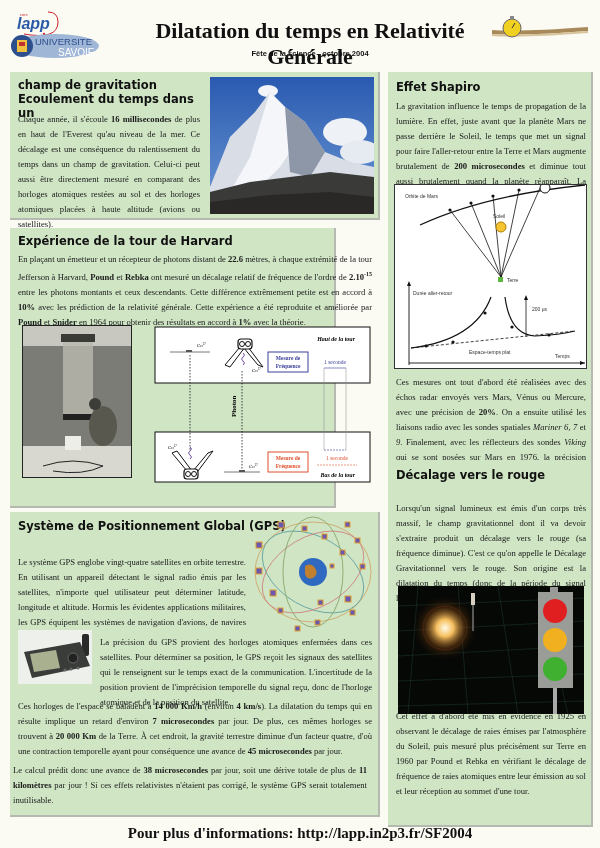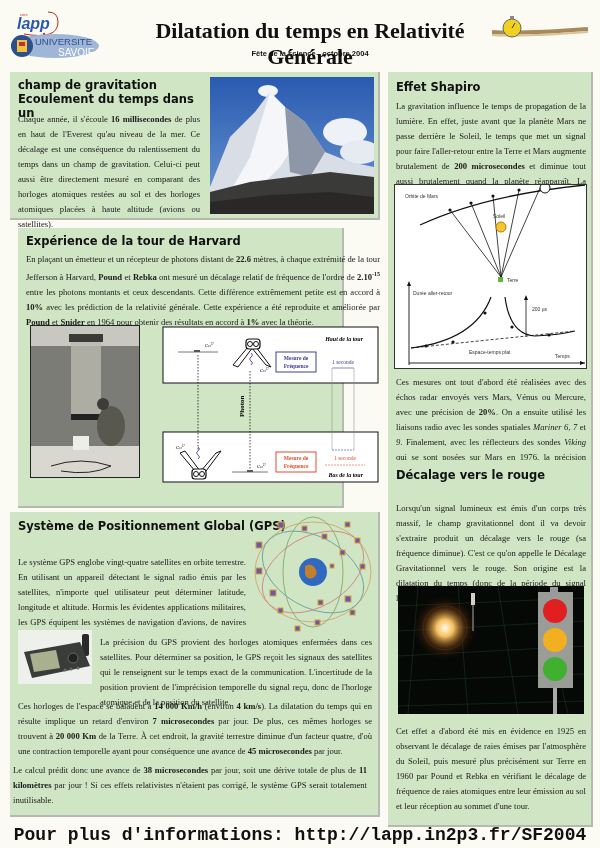--- a/index.html
+++ b/index.html
@@ -5,21 +5,21 @@
   * { box-sizing: border-box; margin: 0; padding: 0; }
   html, body { width: 600px; height: 848px; background: #fbfaf3; overflow: hidden; }
   body { position: relative; font-family: "Liberation Serif", serif; color: #111; }
   .abs { position: absolute; }
   .panel { position: absolute; background: #cfe5c4; border-right: 2px solid #b6b9b1; border-bottom: 2px solid #b6b9b1; }
   .ptitle { font-family: "DejaVu Sans", sans-serif; font-weight: bold; font-size: 11.5px; line-height: 14px; color: #111; }
   .ptext { font-size: 8.6px; line-height: 15px; text-align: justify; color: #1a1a1a; }
   .ptext b { font-weight: bold; }
   .header-title { font-family: "Liberation Serif", serif; font-weight: bold; font-size: 22px; }
   .subtitle { font-family: "Liberation Sans", sans-serif; font-size: 7.5px; }
-  .footer { font-family: Liberation Mono, monospace; font-weight: bold; font-size: 18px; }
+  .footer { font-family: Liberation Serif, serif; font-weight: bold; font-size: 15px; }
   svg text { font-family: "Liberation Sans", sans-serif; }
   .tsvg text { font-family: "Liberation Serif", serif; }
 </style>
 </head>
 <body>
 
 <div class="abs" style="left:14px;top:10px;width:46px;height:26px;">
   <svg width="46" height="26" viewBox="0 0 46 26">
     <path d="M10 24 Q 44 30 44 12 Q 44 2 34 2" fill="none" stroke="#d0202a" stroke-width="1"></path>
     <circle cx="30" cy="24" r="1.2" fill="#d0202a"></circle>
@@ -119,21 +119,21 @@
         </g>
       <line x1="131" y1="152" x2="131" y2="112" stroke="#111" stroke-width="0.8"></line>
       <polygon points="131,110 129,115 133,115" fill="#111"></polygon>
       <text x="137" y="126" font-size="5" fill="#333">200 µs</text>
       <text x="74" y="169" font-size="5" fill="#333">Espace-temps plat</text>
     </svg>
   </div>
   <div class="abs ptext rich" style="left:8px;top:303px;width:190px;"><span>Ces mesures ont tout d'abord été réalisées avec des échos radar envoyés vers Mars, Vénus ou Mercure, avec une précision de </span><b>20%</b><span>. On a ensuite utilisé les liaisons radio avec les sondes spatiales </span><i>Mariner 6</i><span>, </span><i>7</i><span> et </span><i>9</i><span>. Finalement, avec les réflecteurs des sondes </span><i>Viking</i><span> qui se sont posées sur Mars en 1976, la précision atteint </span><b>0.1%</b></div>
 </div>
 
-<div class="panel" style="left:18px;top:228px;width:326px;height:280px;">
+<div class="panel" style="left:10px;top:228px;width:326px;height:280px;">
   <div class="abs ptitle" style="left:8px;top:6px;">Expérience de la tour de Harvard</div>
   <div class="abs ptext rich" style="left:8px;top:24px;width:354px;"><span>En plaçant un émetteur et un récepteur de photons distant de </span><b>22.6</b><span> mètres, à chaque extrémité de la tour Jefferson à Harvard, </span><b>Pound</b><span> et </span><b>Rebka</b><span> ont mesuré un décalage relatif de fréquence de l'ordre de </span><b>2.10</b><sup style="font-size: 6px; font-weight: bold;">-15</sup><span> entre les photons montants et ceux descendants. Cette différence extrêmement petite est en accord à </span><b>10%</b><span> avec les prédiction de la relativité générale. Cette expérience a été reproduite et améliorée par </span><b>Pound</b><span> et </span><b>Snider</b><span> en 1964 pour obtenir des résultats en accord à </span><b>1%</b><span> avec la théorie.</span></div>
   <div class="abs" style="left:12px;top:97px;width:110px;height:153px;border:1px solid #222;background:#8a8a84;overflow:hidden;">
     <svg width="110" height="153" viewBox="0 0 110 153">
       <rect width="110" height="153" fill="#7c7c76"></rect>
       <rect x="0" y="0" width="110" height="20" fill="#c8c8c0"></rect>
       <rect x="0" y="120" width="110" height="33" fill="#d8d8d0"></rect>
       <rect x="40" y="12" width="30" height="80" fill="#b9b9b0" opacity="0.8"></rect>
       <rect x="38" y="8" width="34" height="8" fill="#3a3a36"></rect>
       <rect x="40" y="88" width="30" height="6" fill="#222"></rect>
@@ -224,21 +224,21 @@
       <rect x="73" y="7" width="4" height="12" fill="#d8d0c0"></rect>
       <line x1="75" y1="19" x2="75" y2="45" stroke="#aaa" stroke-width="1"></line>
       <rect x="152" y="1" width="8" height="6" fill="#999"></rect>
       <rect x="140" y="6" width="35" height="96" fill="#9a9c98"></rect>
       <circle cx="157" cy="25" r="12" fill="#e02020"></circle>
       <circle cx="157" cy="54" r="12" fill="#f0b020"></circle>
       <circle cx="157" cy="83" r="12" fill="#40b030"></circle>
       <rect x="155" y="102" width="4" height="26" fill="#aaa"></rect>
     </svg>
   </div>
-  <div class="abs ptext rich" style="left:8px;top:264px;width:190px;"><span>Cet effet a d'abord été mis en évidence en 1925 en observant le décalage de raies émises par l'atmosphère du Soleil, puis mesuré plus précisément sur Terre en 1960 par Pound et Rebka en vérifiant le décalage de fréquence de raies atomiques entre leur émission au sol et leur réception au sommet d'une tour.</span></div>
+  <div class="abs ptext rich" style="left:8px;top:249px;width:190px;"><span>Cet effet a d'abord été mis en évidence en 1925 en observant le décalage de raies émises par l'atmosphère du Soleil, puis mesuré plus précisément sur Terre en 1960 par Pound et Rebka en vérifiant le décalage de fréquence de raies atomiques entre leur émission au sol et leur réception au sommet d'une tour.</span></div>
 </div>
 
 <div class="panel" style="left:10px;top:512px;width:370px;height:305px;">
   <div class="abs ptitle" style="left:8px;top:7px;">
     <div>Système de Positionnement Global (GPS)</div>
   </div>
   <div class="abs ptext rich" style="left:8px;top:43px;width:228px;"><span>Le système GPS englobe vingt-quatre satellites en orbite terrestre. En utilisant un appareil détectant le signal radio émis par les satellites, n'importe quel utilisateur peut déterminer latitude, longitude et altitude. Hormis les évidentes applications militaires, les GPS équipent les systèmes de navigation d'avions, de navires ou d'automobiles.</span></div>
   <div class="abs" style="left:240px;top:0px;width:126px;height:122px;">
     <svg width="126" height="122" viewBox="0 0 126 122">
       <ellipse cx="63" cy="60" rx="58" ry="50" fill="none" stroke="#d0a060" stroke-width="0.8"></ellipse>

